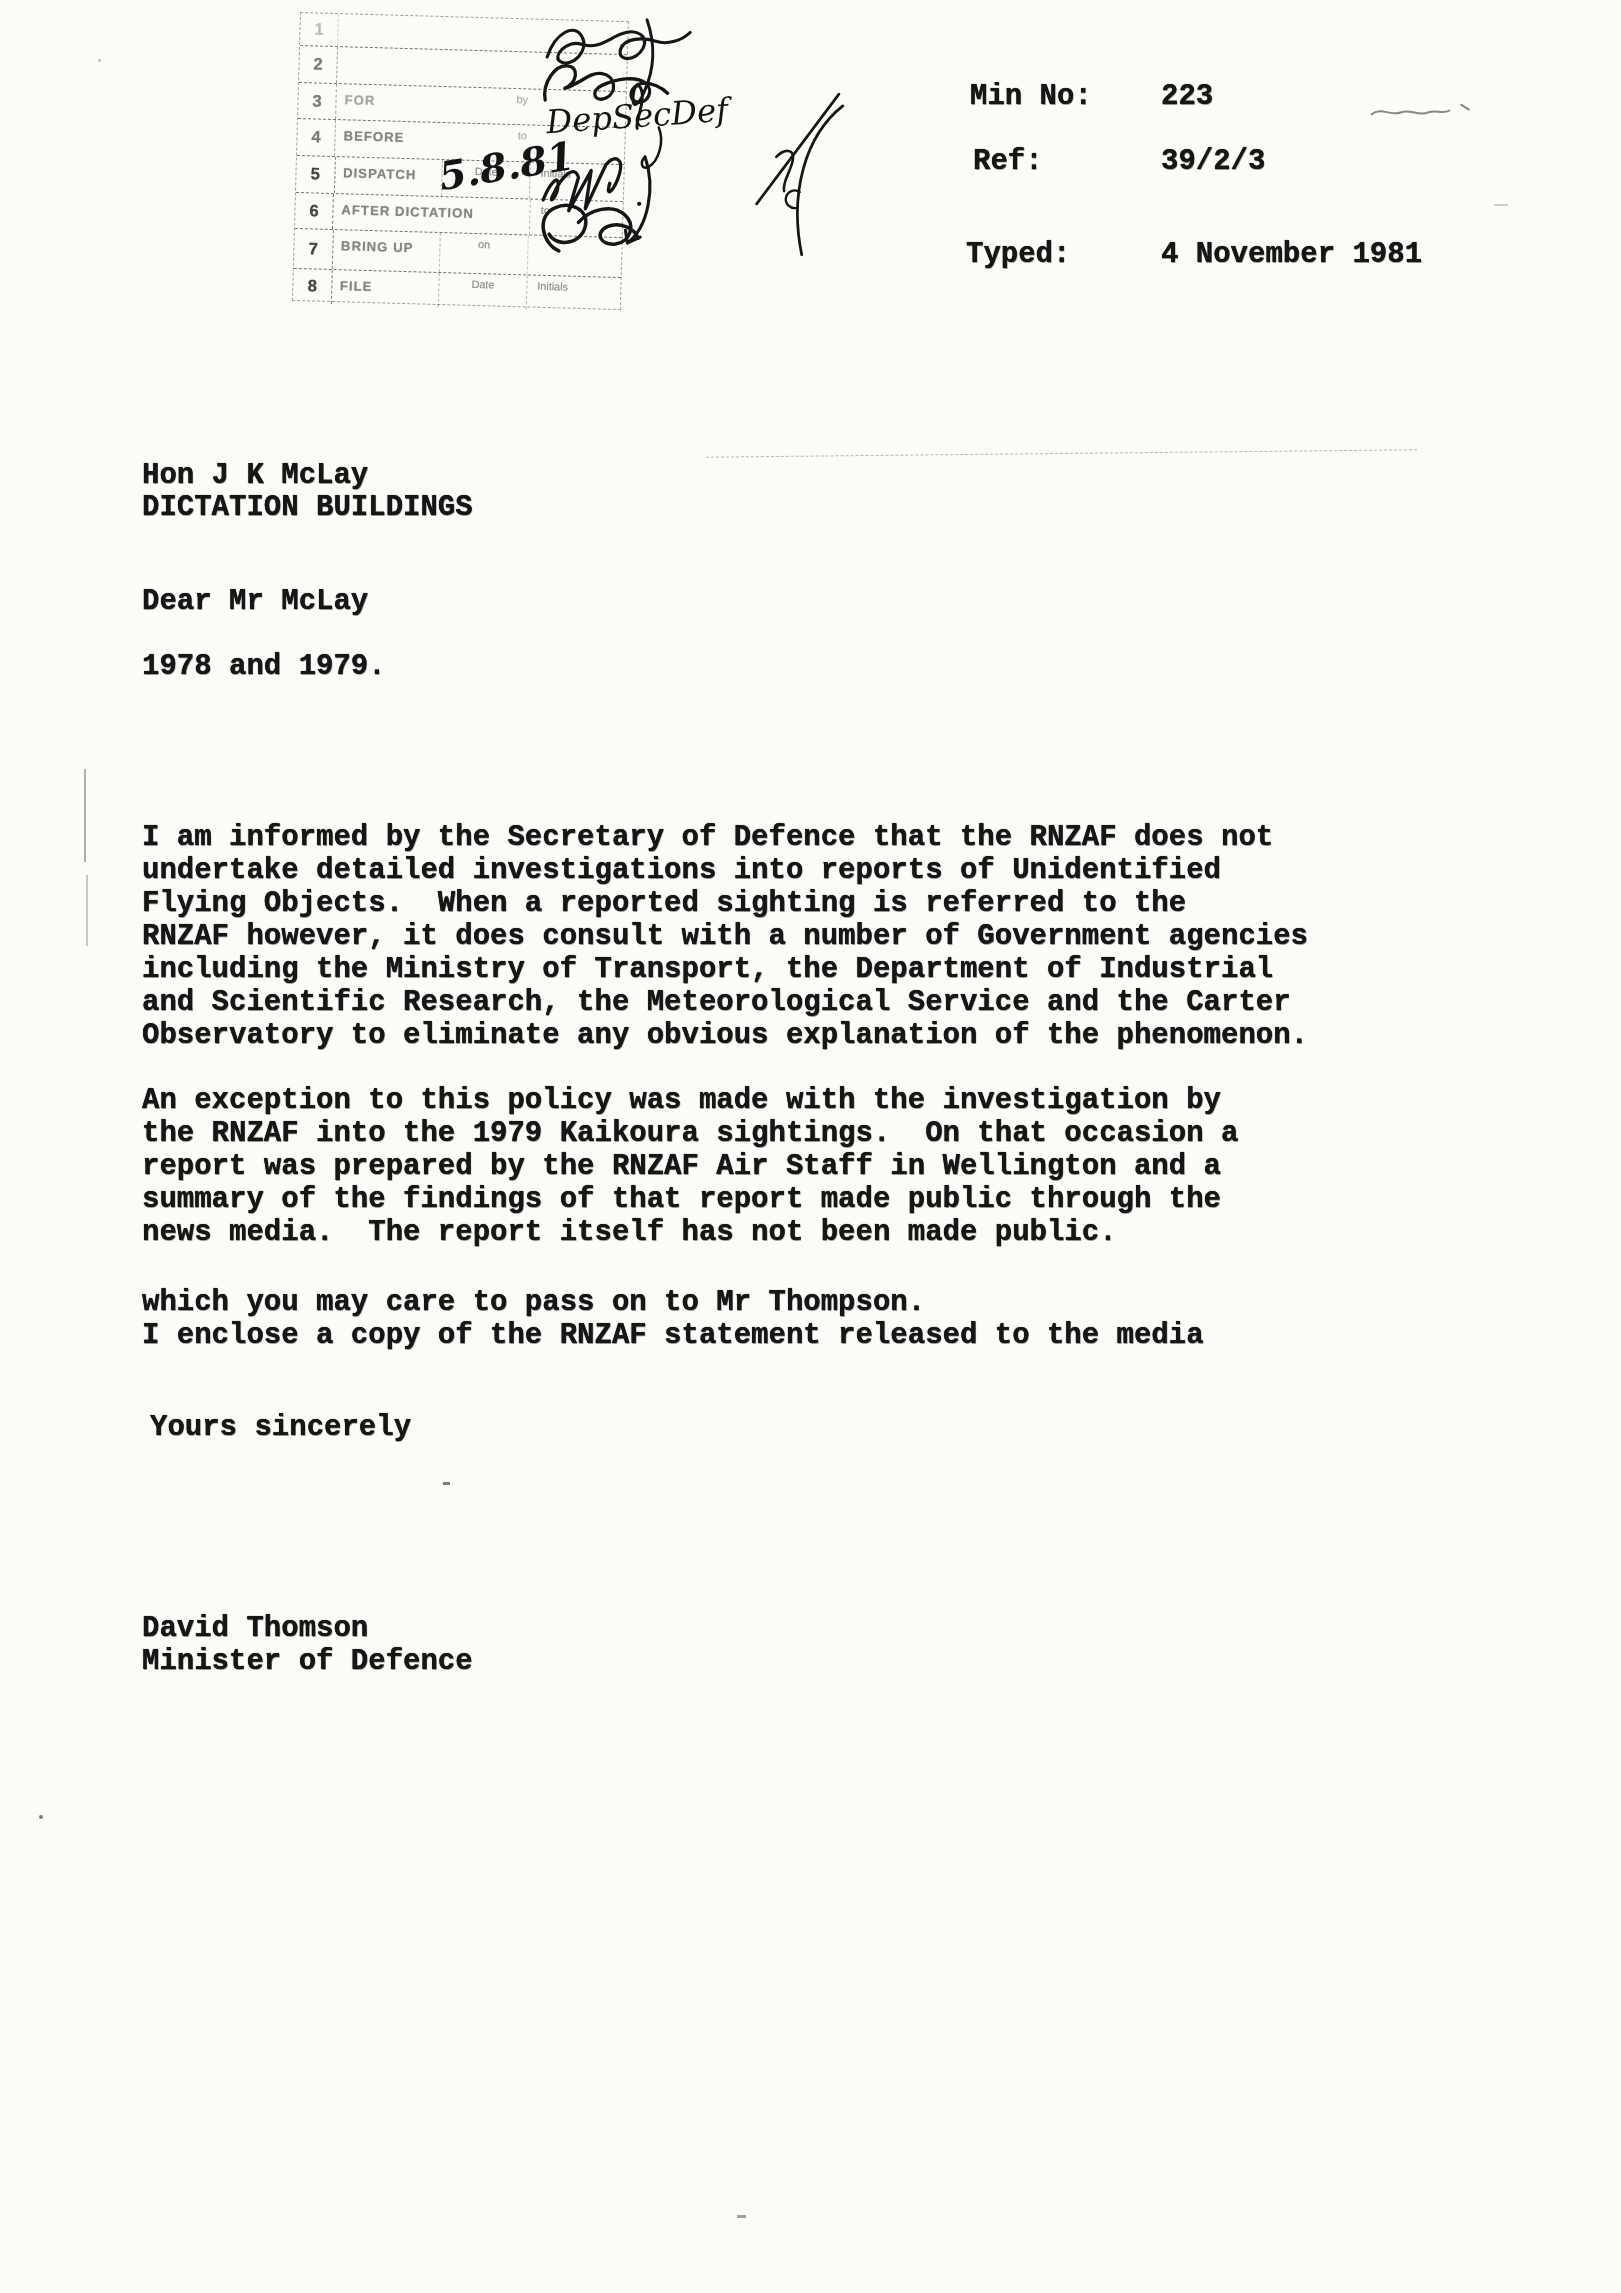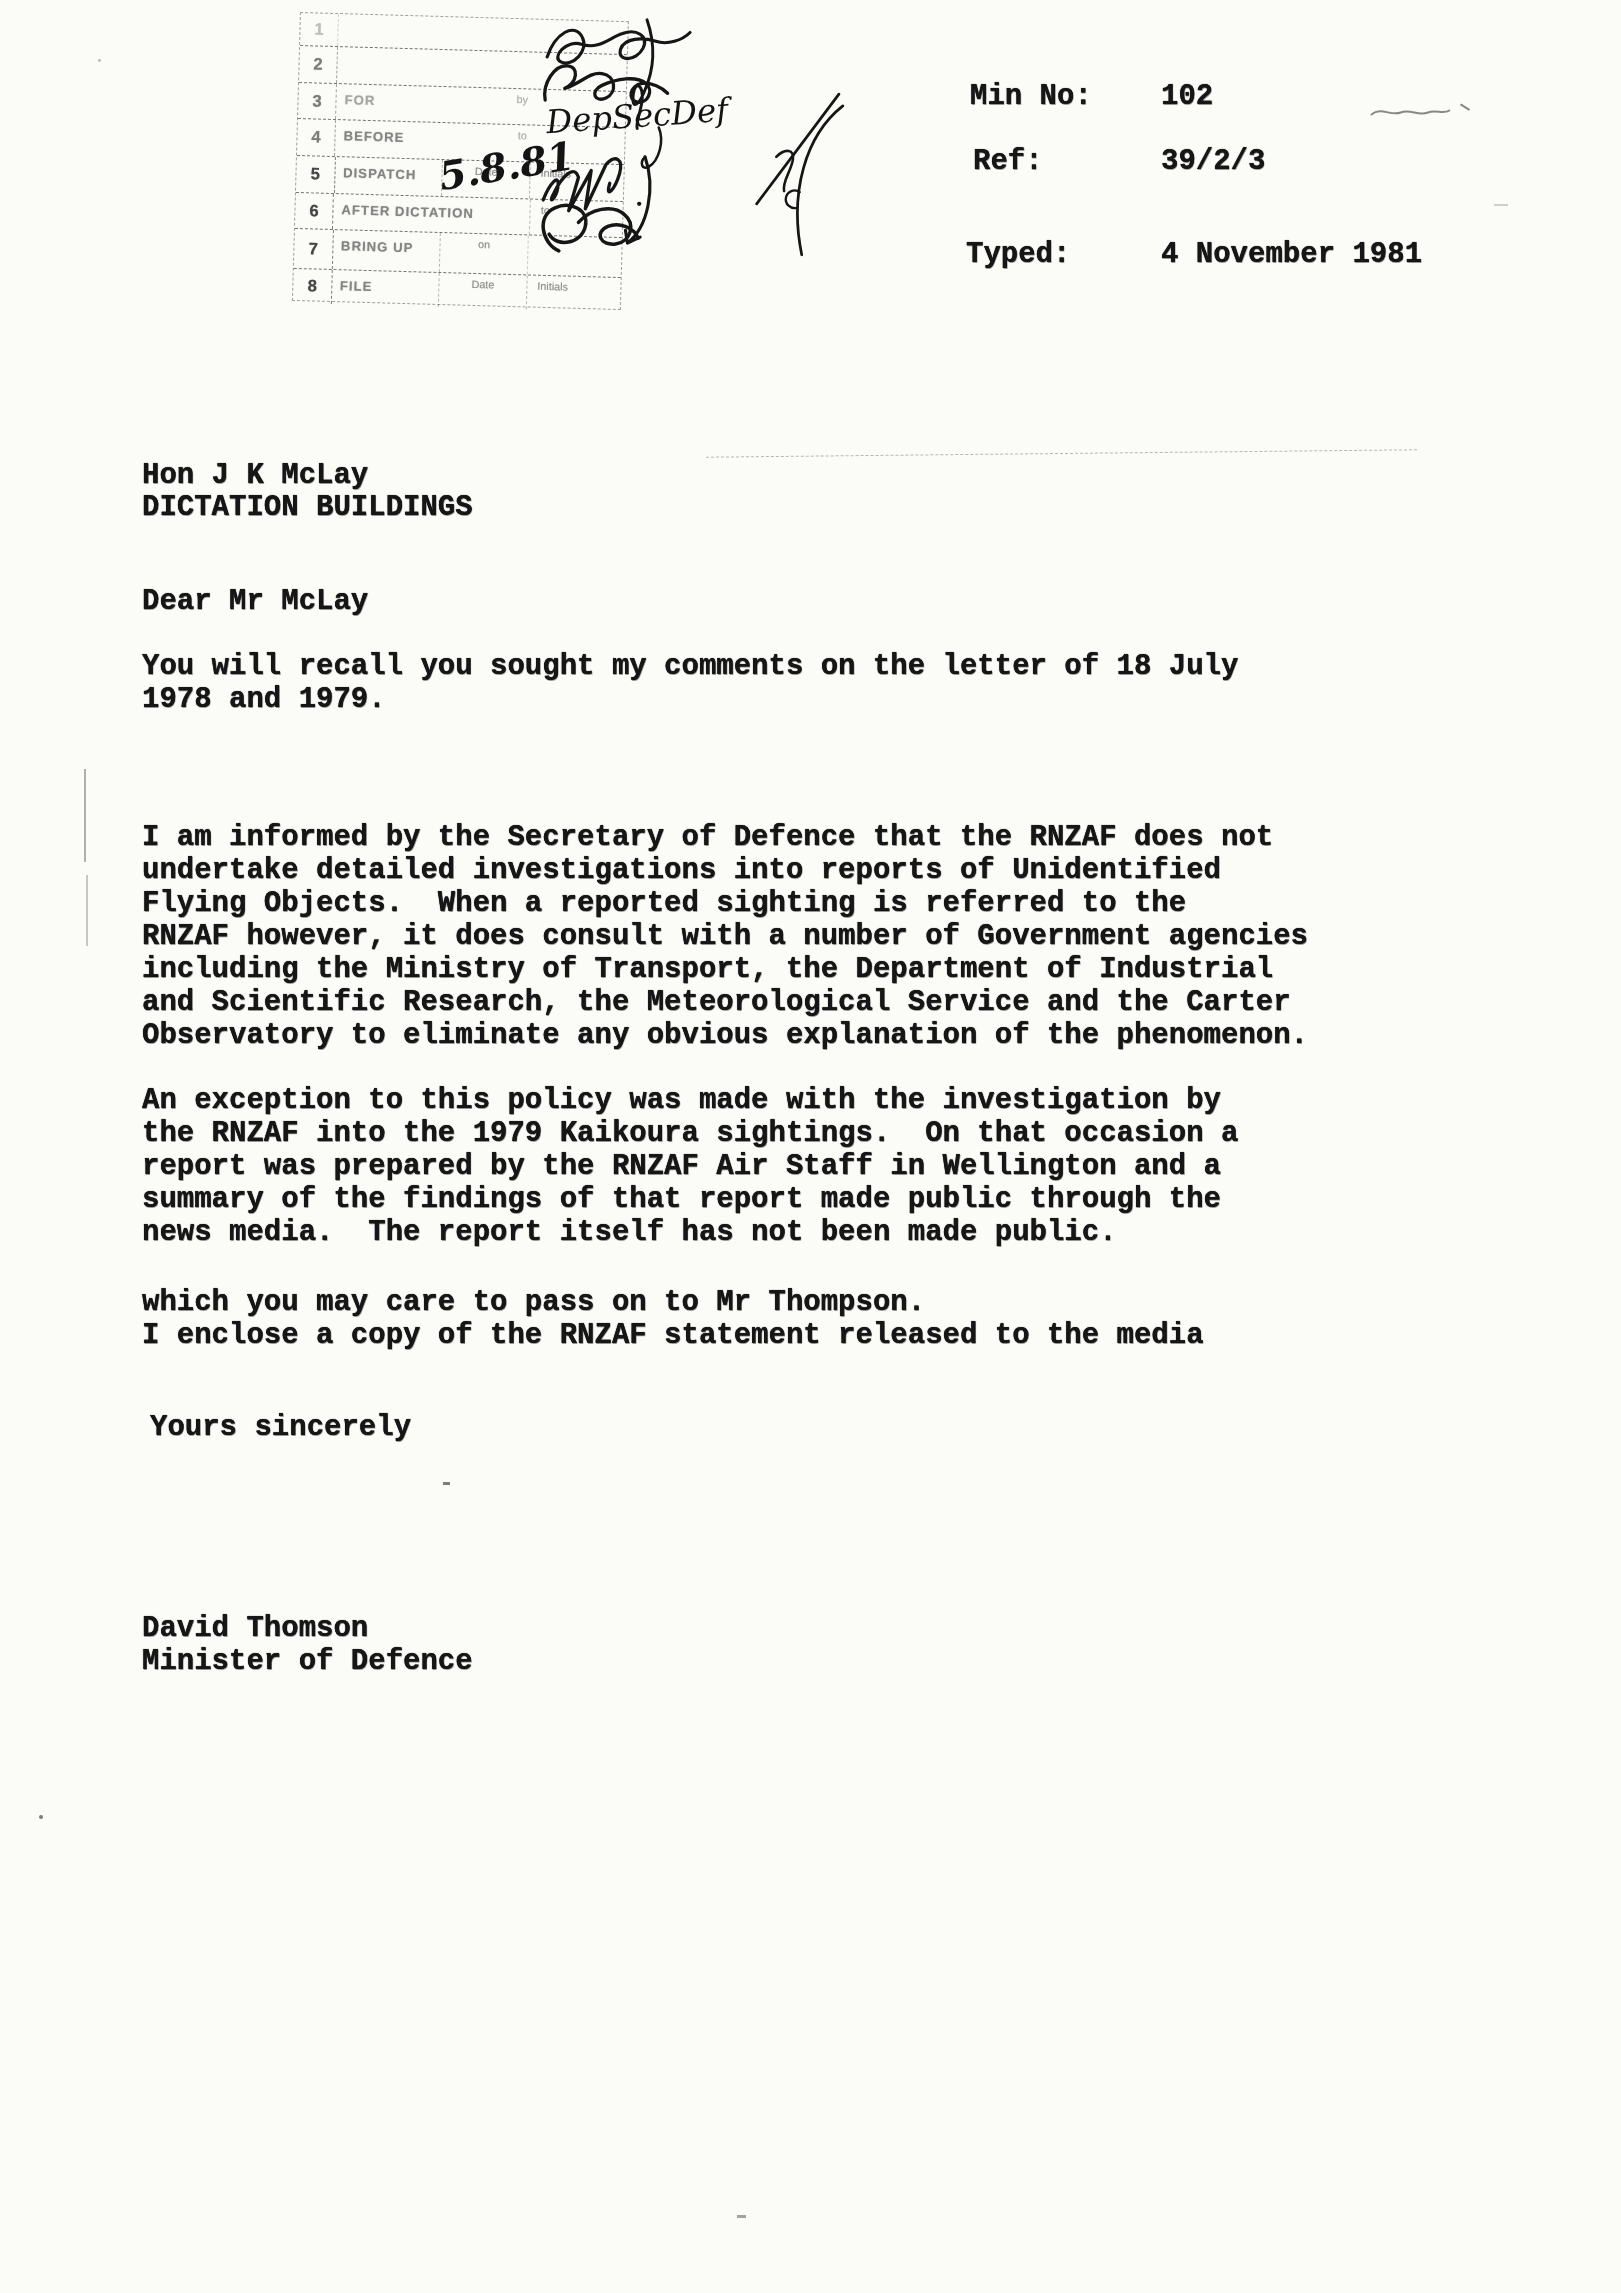--- a/index.html
+++ b/index.html
@@ -145,32 +145,32 @@
     <path class="ink" stroke-width="3.6" d="M150,248 c-18,-8 -23,-36 -4,-44 c16,-7 35,2 31,19 c-4,18 -29,22 -37,8 m30,-12 c12,-14 35,-19 47,-8 c12,10 6,28 -9,30 c-16,2 -22,-12 -8,-18 c12,-5 27,2 31,12"></path>
     <path class="ink" stroke-width="3.2" d="M238,152 c11,32 3,72 -18,88 m0,0 l-2,-13 m2,13 l13,-6"></path>
 
     <path class="ink" stroke-width="2.8" d="M436,88 L352,200"></path>
     <path class="ink" stroke-width="2.8" d="M440,100 c-38,30 -55,88 -42,152"></path>
     <path class="ink" stroke-width="2.6" d="M372,152 c9,-9 19,-8 17,3 c-2,12 -11,22 -9,32"></path>
     <path class="ink" stroke-width="2.4" d="M396,188 a9,9 0 1,0 -3,16"></path>
   </svg>
 
   <div class="tw" style="left:970px;top:80px">Min No:</div>
-  <div class="tw" style="left:1161px;top:80px">102</div>
+  <div class="tw" style="left:1161px;top:80px">223</div>
   <div class="tw" style="left:973px;top:145px">Ref:</div>
   <div class="tw" style="left:1161px;top:145px">39/2/3</div>
   <div class="tw" style="left:966px;top:238px">Typed:</div>
   <div class="tw" style="left:1161px;top:238px">4 November 1981</div>
 
   <div class="tw" style="left:142px;top:459px">Hon J K McLay</div>
   <div class="tw" style="left:142px;top:491px">DICTATION BUILDINGS</div>
 
   <div class="tw" style="left:142px;top:585px">Dear Mr McLay</div>
 
-  <div class="tw" style="left:142px;top:650px"><div class="tl">You will recall you sought my comments on the letter of 18 July</div><div class="tl">1978 and 1979.</div></div>
+  <div class="tw" style="left:142px;top:650px"><div class="tl">1978 and 1979.</div></div>
   <div class="tw" style="left:142px;top:821px"><div class="tl">I am informed by the Secretary of Defence that the RNZAF does not</div><div class="tl">undertake detailed investigations into reports of Unidentified</div><div class="tl">Flying Objects.  When a reported sighting is referred to the</div><div class="tl">RNZAF however, it does consult with a number of Government agencies</div><div class="tl">including the Ministry of Transport, the Department of Industrial</div><div class="tl">and Scientific Research, the Meteorological Service and the Carter</div><div class="tl">Observatory to eliminate any obvious explanation of the phenomenon.</div></div>
   <div class="tw" style="left:142px;top:1084px"><div class="tl">An exception to this policy was made with the investigation by</div><div class="tl">the RNZAF into the 1979 Kaikoura sightings.  On that occasion a</div><div class="tl">report was prepared by the RNZAF Air Staff in Wellington and a</div><div class="tl">summary of the findings of that report made public through the</div><div class="tl">news media.  The report itself has not been made public.</div></div>
   <div class="tw" style="left:142px;top:1286px"><div class="tl">which you may care to pass on to Mr Thompson.</div><div class="tl">I enclose a copy of the RNZAF statement released to the media</div></div>
 
   <div class="tw" style="left:150px;top:1411px">Yours sincerely</div>
 
   <div class="tw" style="left:142px;top:1612px">David Thomson</div>
   <div class="tw" style="left:142px;top:1645px">Minister of Defence</div>
 
   <div class="hairline" style="left:706px;top:453px;width:711px;transform:rotate(-0.6deg)"></div>

